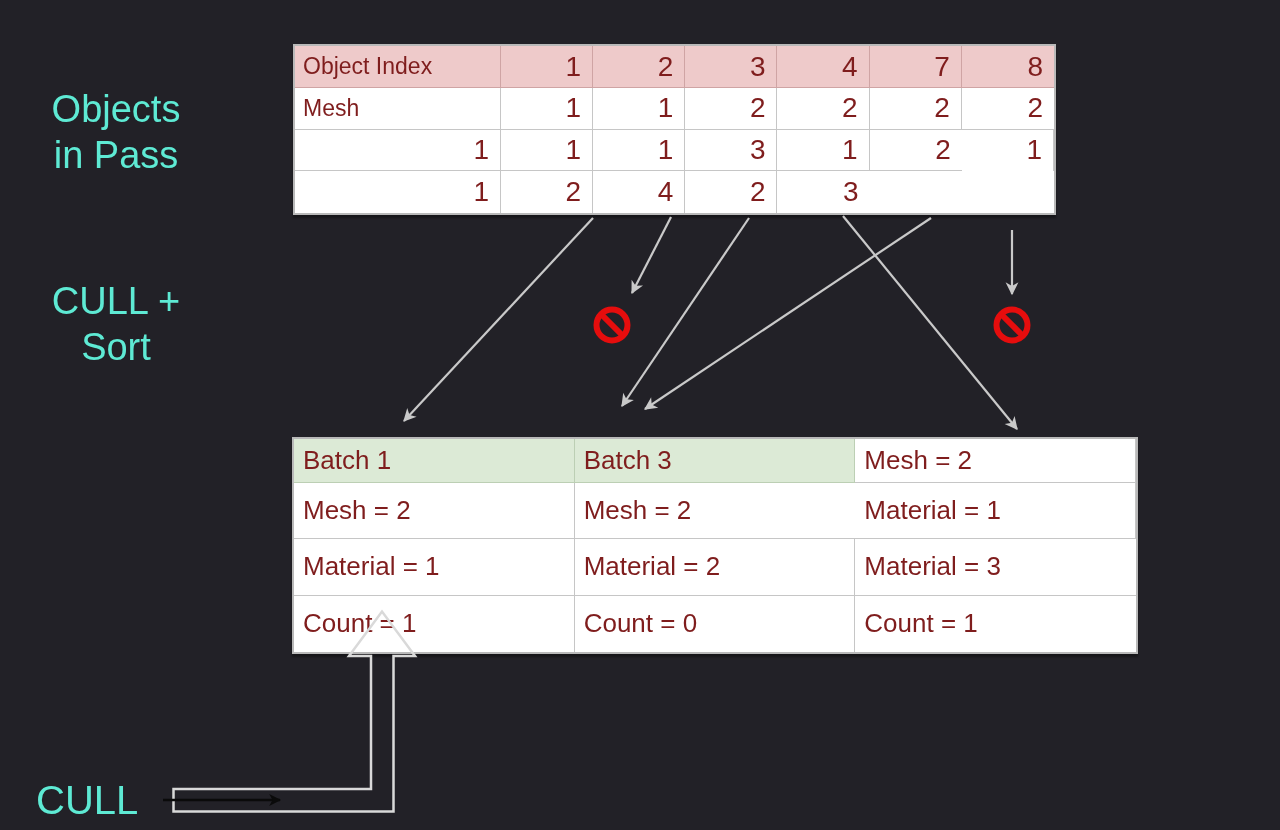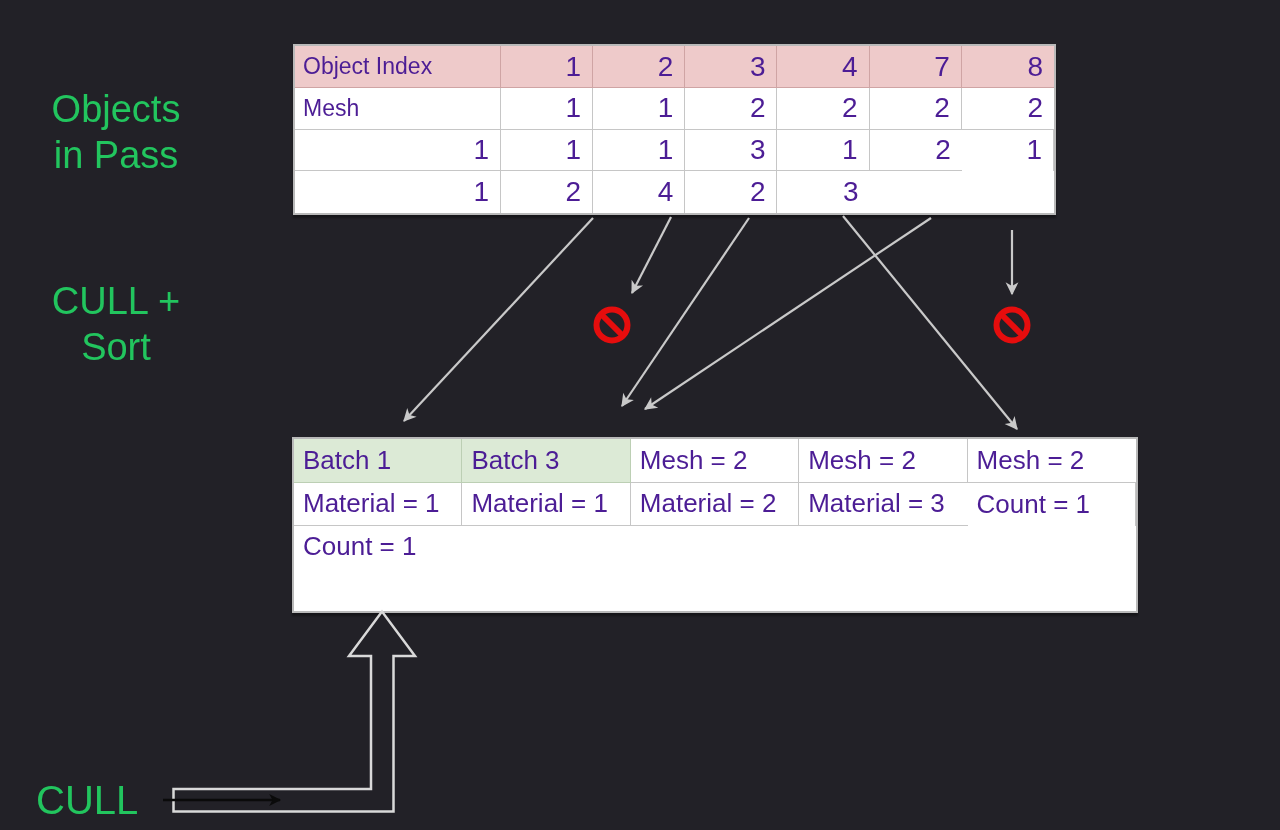--- a/index.html
+++ b/index.html
@@ -2,40 +2,40 @@
 <html><head>
 <meta charset="utf-8">
 <style>
   html,body{margin:0;padding:0;}
   body{
     width:1280px;height:830px;position:relative;overflow:hidden;
     background:#222127;
     font-family:"Liberation Sans","DejaVu Sans",sans-serif;
   }
   .side-label{
-    position:absolute;color:#22c55e;font-size:38px;line-height:46px;
+    position:absolute;color:#5eead4;font-size:38px;line-height:46px;
     text-align:center;white-space:pre;
   }
   #lbl-objects{left:36px;top:86px;width:160px;}
   #lbl-cull{left:36px;top:278px;width:160px;}
   #lbl-draw{left:36px;top:779px;width:160px;text-align:left;font-size:40px;line-height:42px;}
 
   .tbl{
     position:absolute;display:grid;background:#ffffff;
-    border:2px solid #b9b9b9;box-sizing:border-box;color:#4c1d95;
+    border:2px solid #b9b9b9;box-sizing:border-box;color:#7f1d1d;
     box-shadow:0 3px 2px rgba(0,0,0,0.35);
   }
   #top-table{
     left:293px;top:44px;width:763px;height:171px;
     grid-template-columns:206px repeat(6,1fr);
     grid-template-rows:42px repeat(3,1fr);
   }
   #bottom-table{
-    left:292px;top:437px;width:846px;height:176px;
-    grid-template-columns:repeat(5,1fr);
+    left:292px;top:437px;width:846px;height:217px;
+    grid-template-columns:repeat(3,1fr);
     grid-template-rows:44px repeat(3,1fr);
   }
   .cell{
     display:flex;align-items:center;box-sizing:border-box;
     padding:0 8px;font-size:23px;
     border-right:1.5px solid #c6c6c6;border-bottom:1.5px solid #c6c6c6;
     overflow:hidden;white-space:nowrap;
   }
   .cell.num{justify-content:flex-end;padding-right:11px;font-size:28px;}
   .cell.lc{border-right:none;}
@@ -94,20 +94,21 @@
   <div class="cell">Mesh = 2</div>
   <div class="cell">Mesh = 2</div>
   <div class="cell lc">Mesh = 2</div>
 
   <div class="cell">Material = 1</div>
   <div class="cell">Material = 1</div>
   <div class="cell">Material = 2</div>
   <div class="cell lc">Material = 3</div>
 
   <div class="cell lr">Count = 1</div>
+  <div class="cell lr">Count = 0</div>
   <div class="cell lc lr">Count = 1</div>
 </div>
 
 <svg id="overlay" width="1280" height="830" viewBox="0 0 1280 830">
   <defs>
     <marker id="gray-head" viewBox="0 0 12 12" markerWidth="16" markerHeight="14" refX="10.5" refY="6" orient="auto" markerUnits="userSpaceOnUse">
       <path d="M0.5,0.5 L11.5,6 L0.5,11.5 L3.6,6 Z" fill="#c9c9c9"></path>
     </marker>
     <marker id="black-head" viewBox="0 0 12 12" markerWidth="15" markerHeight="13" refX="10.5" refY="6" orient="auto" markerUnits="userSpaceOnUse">
       <path d="M0.5,0.5 L11.5,6 L0.5,11.5 L3.6,6 Z" fill="#0a0a0a"></path>

